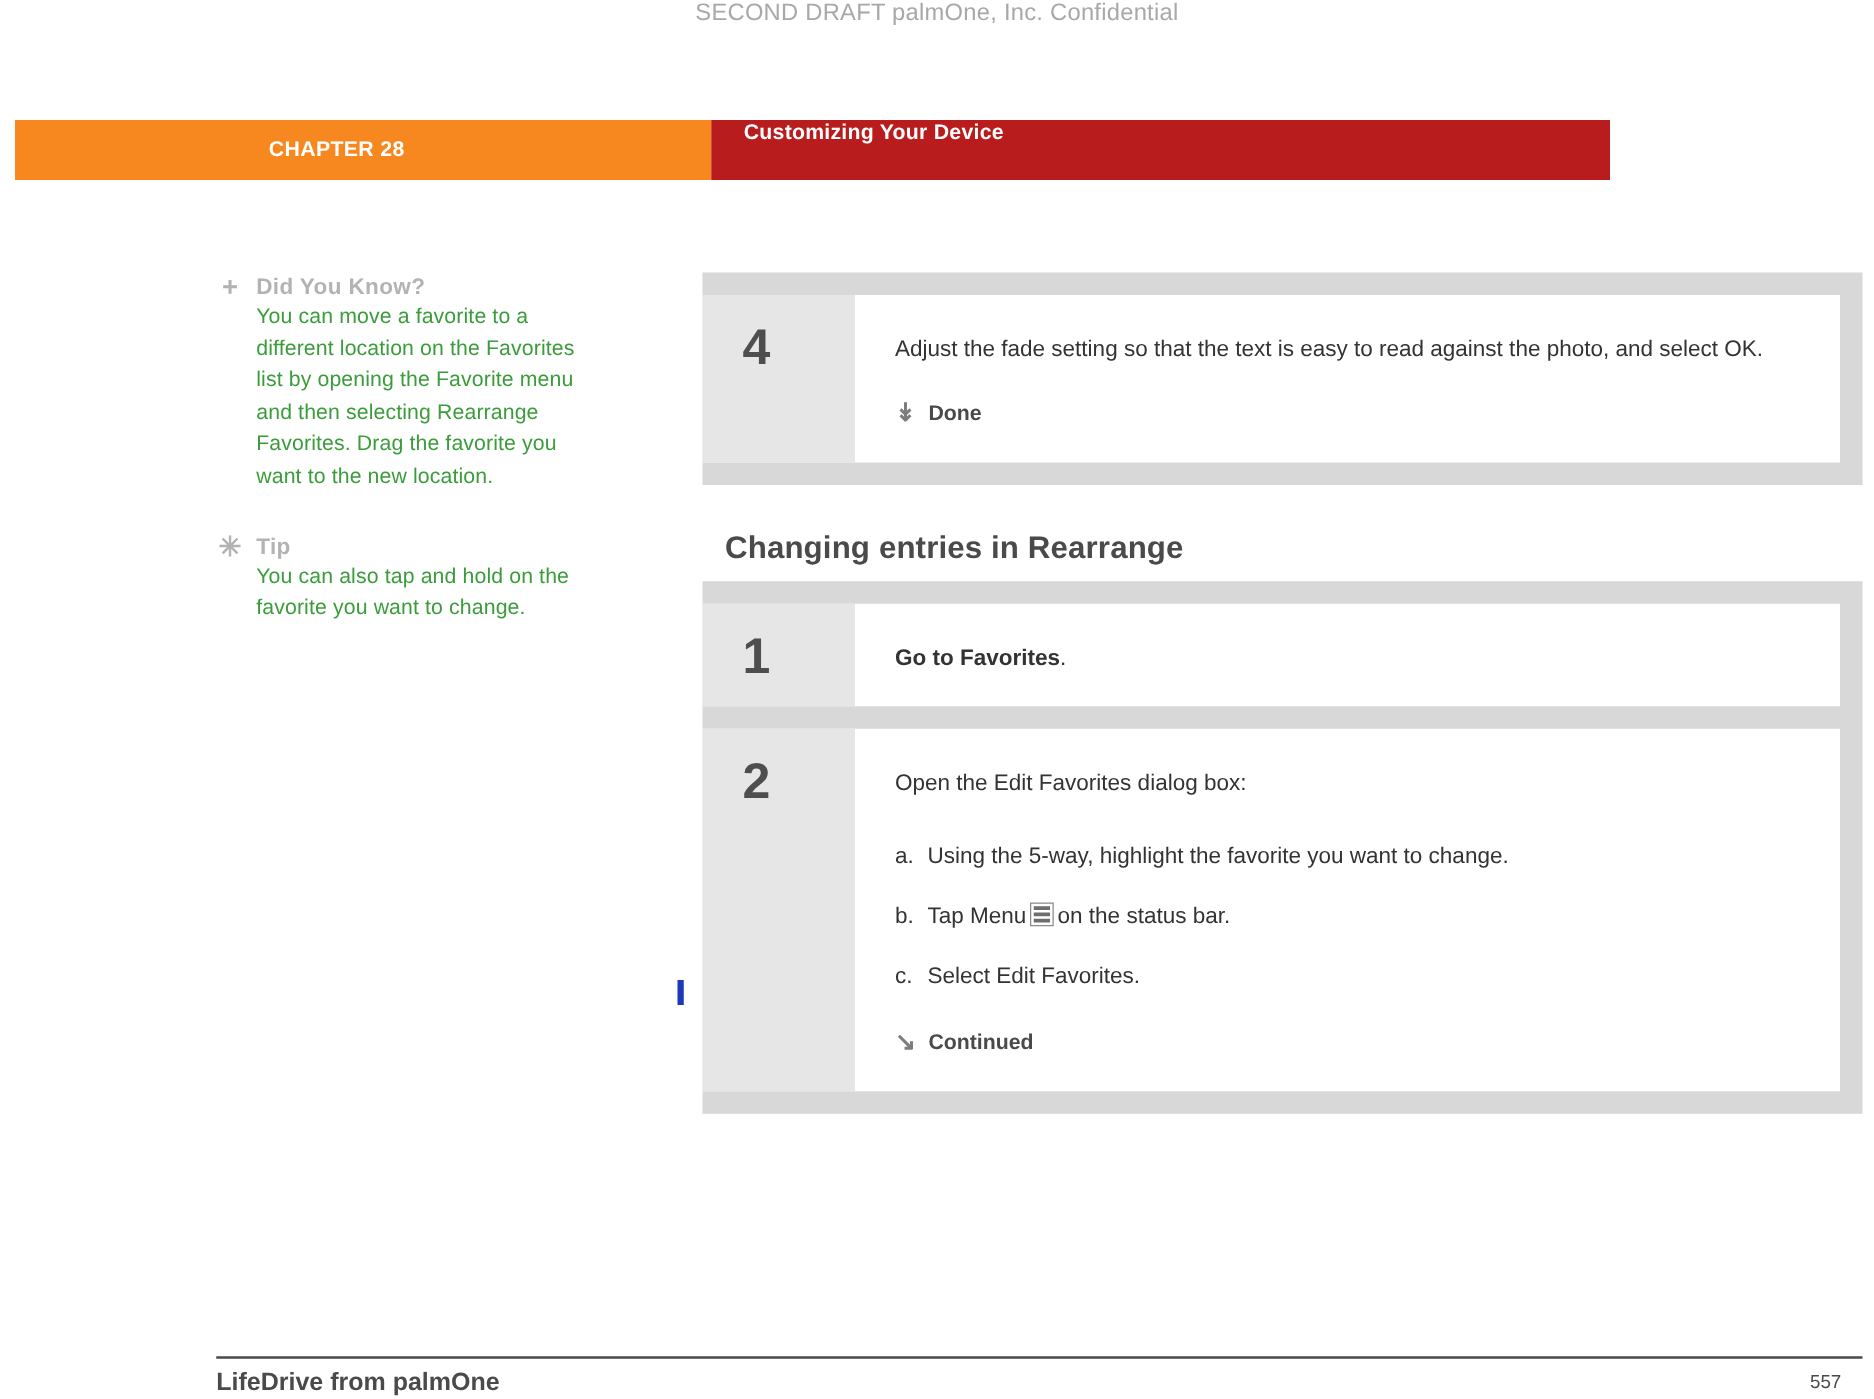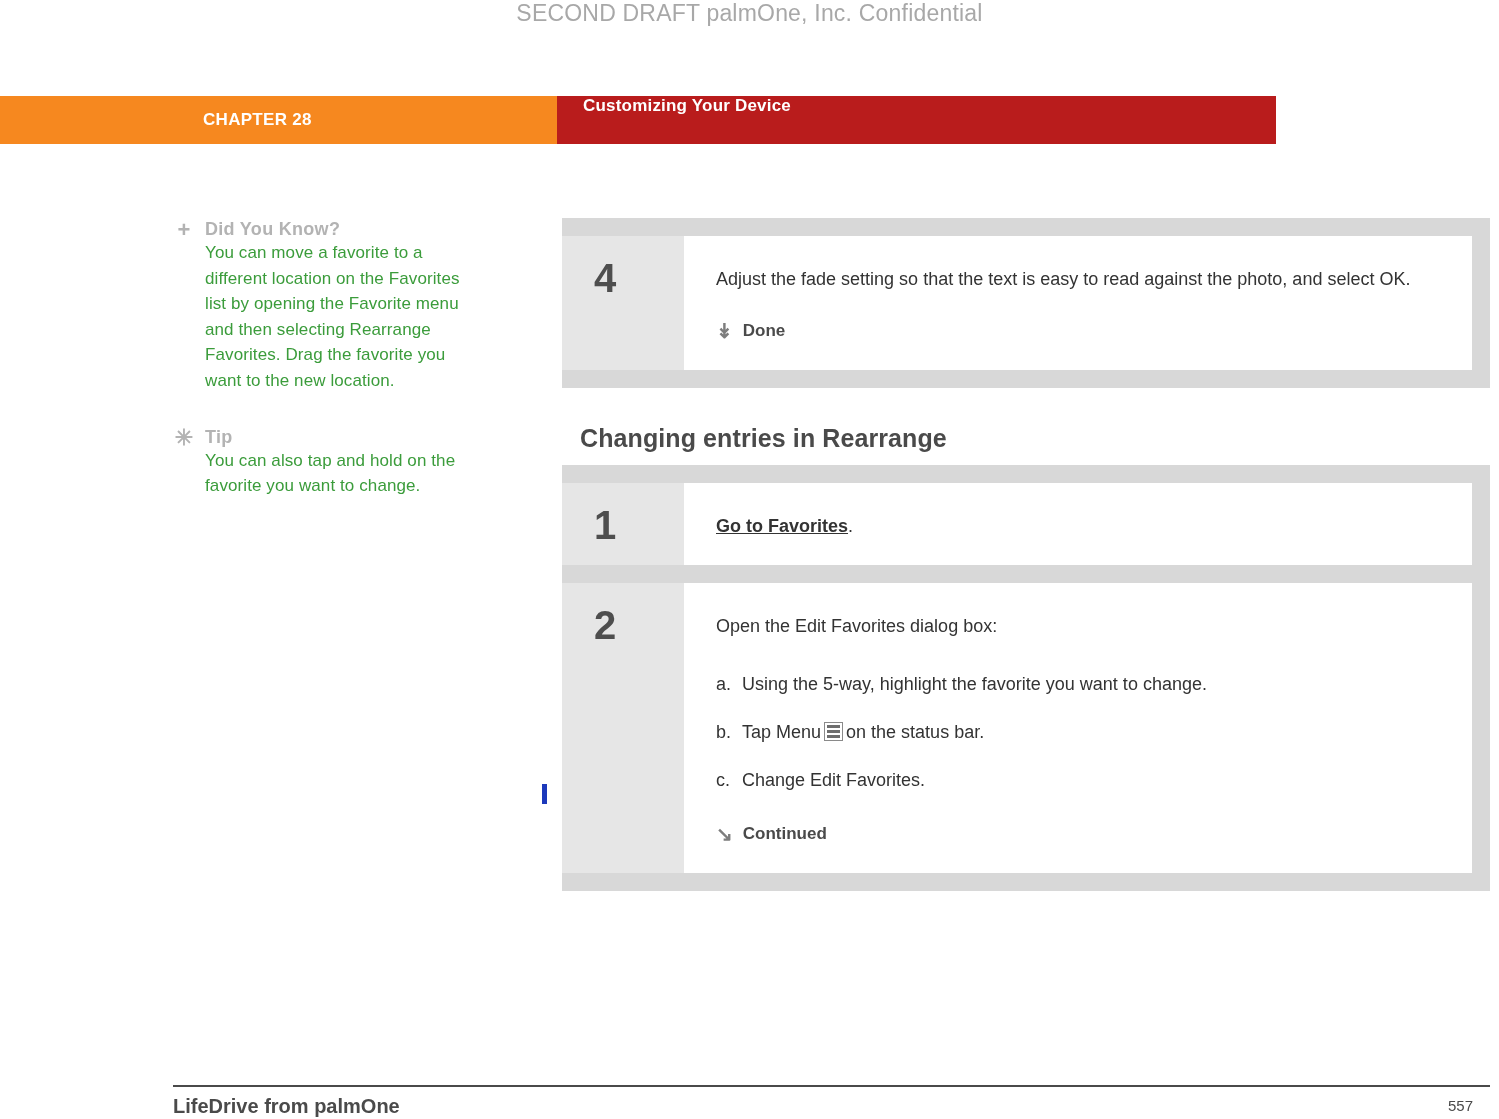--- a/index.html
+++ b/index.html
@@ -18,30 +18,30 @@
 
   
   .draft-header {
     position: absolute;
     top: 0px;
     left: 0px;
     width: 1499px;
     height: 26px;
     text-align: center;
     color: #a8a8a8;
-    font-size: 23px;
+    font-size: 19px;
     letter-spacing: 0.2px;
     font-family: "Liberation Sans", sans-serif;
   }
 
   
   .chapter-bar {
     position: absolute;
     top: 96px;
-    left: 0px;
+    left: 12px;
     width: 1276px;
     height: 48px;
     display: flex;
   }
   .chapter-bar .orange {
     width: 557px;
     background: #f6881f;
     display: flex;
     align-items: center;
   }
@@ -180,21 +180,20 @@
   }
   .section-p {
     font-size: 18px;
     line-height: 26px;
     color: #333333;
     margin: 0 0 26px 18px;
     width: 910px;
   }
 
   .ul-link {
-    text-decoration: underline;
     font-weight: bold;
     color: #333333;
   }
 
   
   .menu-glyph {
     display: inline-block;
     width: 19px;
     height: 19px;
     border: 1px solid #8a8a8a;
@@ -306,21 +305,21 @@
 
         <div class="sub-item">
           <span class="lbl">a.</span><span>Using the 5-way, highlight the favorite you want to change.</span>
         </div>
 
         <div class="sub-item">
           <span class="lbl">b.</span><span>Tap Menu</span><span class="menu-glyph"></span><span>on the status bar.</span>
         </div>
 
         <div class="sub-item" style="margin-bottom:0;">
-          <span class="lbl">c.</span><span>Change Edit Favorites.</span>
+          <span class="lbl">c.</span><span>Select Edit Favorites.</span>
         </div>
 
         <div class="tag-line" style="margin-top:28px;">
           <span class="arrow">↘</span>
           <span>Continued</span>
         </div>
       </div>
     </div>
 
   </div>

